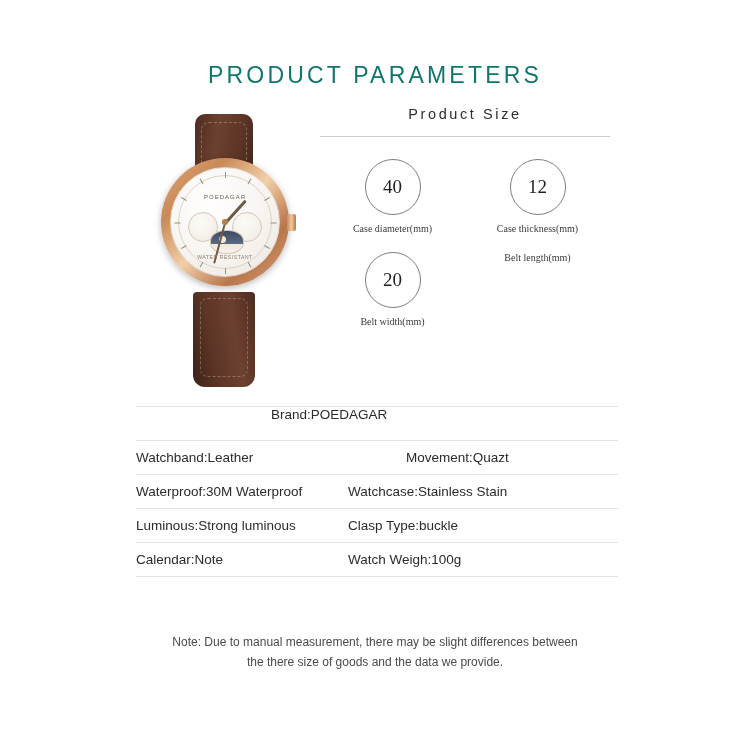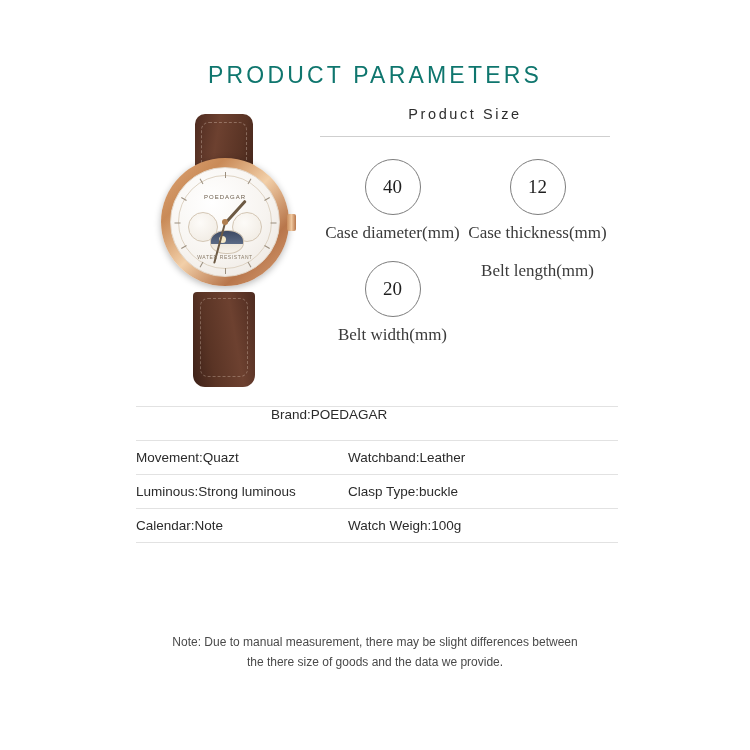--- a/index.html
+++ b/index.html
@@ -209,21 +209,21 @@
     border-radius: 50%;
     border: 1px solid #7d7d7d;
     margin: 0 auto 8px auto;
     display: flex;
     align-items: center;
     justify-content: center;
     font-size: 19px;
     color: #1f1f1f;
   }
   .size-label {
-    font-size: 17px;
+    font-size: 10px;
     color: #3a3a3a;
     white-space: nowrap;
   }
 
   
   .spec-table {
     position: absolute;
     left: 136px;
     top: 406px;
     width: 482px;
@@ -319,24 +319,28 @@
     </div>
   </div>
 
   <div class="spec-table">
 
     <div class="spec-row">
       <div class="spec-cell left">Brand:POEDAGAR</div>
     </div>
 
     <div class="spec-row">
+      <div class="spec-cell right">Watchband:Leather</div>
       <div class="spec-cell left">Movement:Quazt</div>
-      <div class="spec-cell right">Watchband:Leather</div>
-    </div>
-
+    </div>
+
+    <div class="spec-row">
+      <div class="spec-cell left">Waterproof:30M Waterproof</div>
+      <div class="spec-cell right">Watchcase:Stainless Stain</div>
+    </div>
 
     <div class="spec-row">
       <div class="spec-cell left">Luminous:Strong luminous</div>
       <div class="spec-cell right">Clasp Type:buckle</div>
     </div>
 
     <div class="spec-row">
       <div class="spec-cell left">Calendar:Note</div>
       <div class="spec-cell right">Watch Weigh:100g</div>
     </div>

